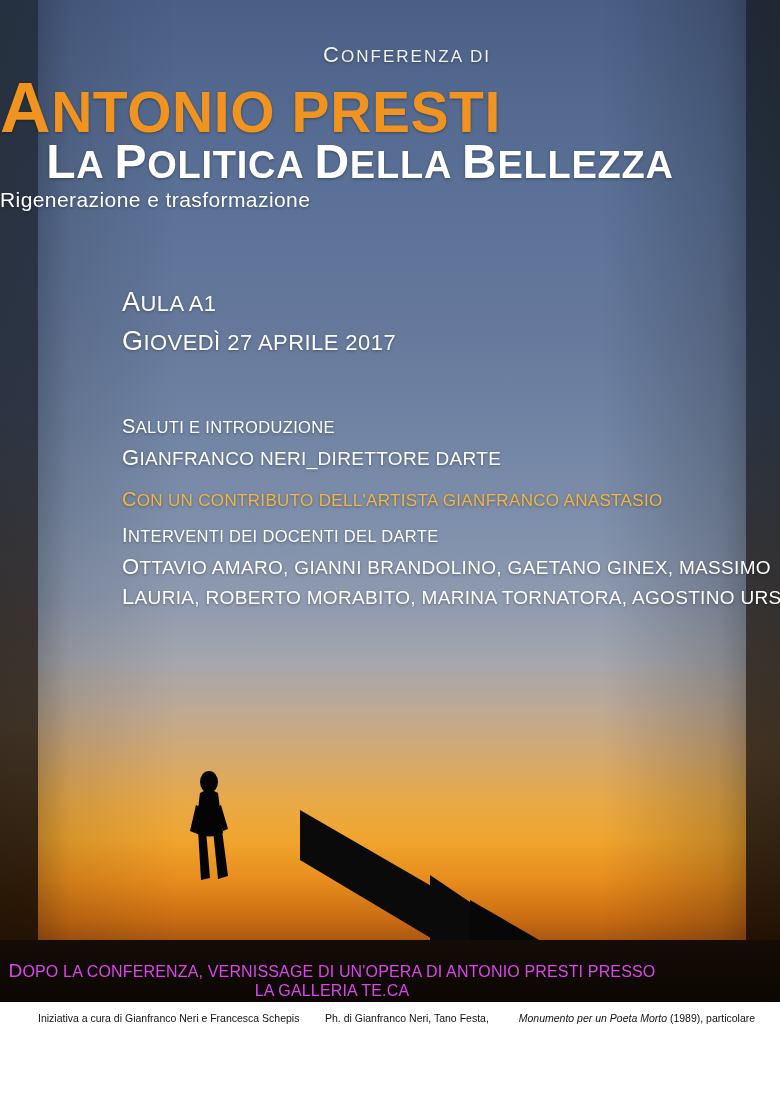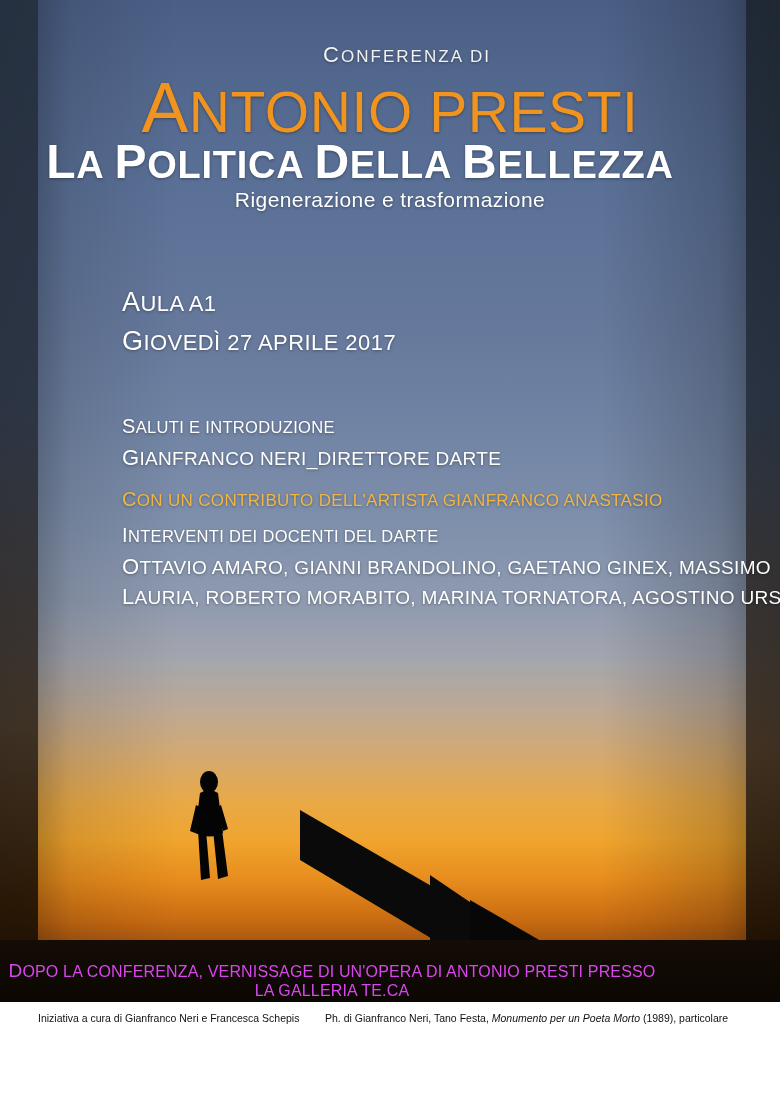--- a/index.html
+++ b/index.html
@@ -97,42 +97,40 @@
     text-align: center;
     font-size: 17px;
     letter-spacing: 0.12em;
     color: #f2f2f2;
     padding-left: 17px;
   }
   .conferenza-di .sc { font-size: 22px; }
 
   .title-main {
     top: 72px; left: 0; width: 780px;
-    text-align: center;
     font-size: 57px;
-    font-weight: normal;
+    font-weight: bold;
     color: #f0941f;
     letter-spacing: 0.01em;
     line-height: 1.05;
   }
   .title-main .sc { font-size: 70px; }
 
   .title-sub {
     top: 136px; left: 0; width: 720px;
     text-align: center;
     font-size: 38px;
     font-weight: bold;
     color: #ffffff;
     line-height: 1.1;
   }
   .title-sub .sc { font-size: 48px; }
 
   .title-third {
     top: 188px; left: 0; width: 780px;
-    text-align: center;
     font-size: 21px;
     color: #ffffff;
     font-weight: normal;
   }
 
   .block-where {
     top: 283px; left: 122px;
     font-size: 22px;
     line-height: 1.45;
     color: #ffffff;
@@ -198,21 +196,21 @@
     font-size: 10.5px;
   }
   .caption-left {
     position: absolute; left: 38px; top: 0;
     white-space: nowrap;
   }
   .caption-right {
     position: absolute; left: 325px; top: 0;
     white-space: nowrap;
   }
-  .caption-right i { font-style: italic; }
+  .caption-right i { font-style: italic; margin-left: 27px; }
 
   
   .logos {
     position: absolute;
     left: 0; top: 1044px;
     width: 780px;
     height: 56px;
   }
   .logo {
     position: absolute;

